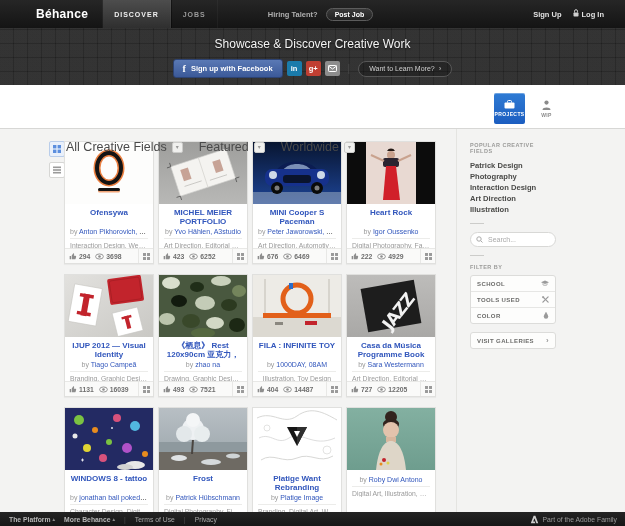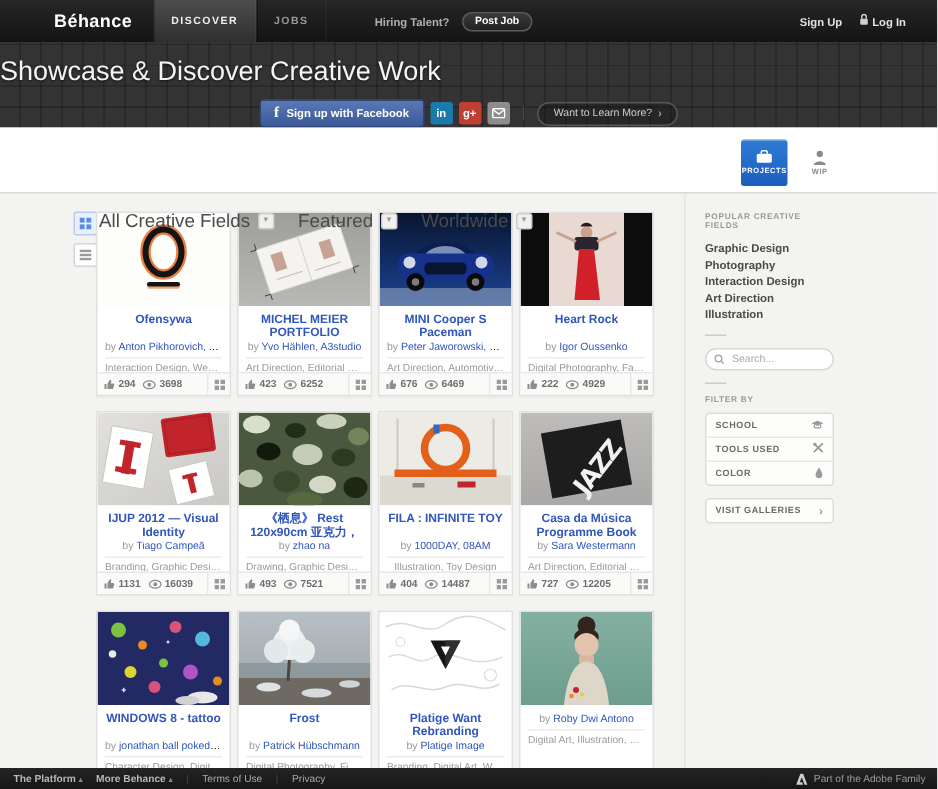--- a/index.html
+++ b/index.html
@@ -6,33 +6,33 @@
   .page{position:relative;width:625px;height:526px;overflow:hidden;background:#f3f3f2;
         font-family:"Liberation Sans",sans-serif;-webkit-font-smoothing:antialiased;}
 
   
   .topnav{position:absolute;left:0;top:0;width:625px;height:28px;
           background:linear-gradient(#262626,#141414);display:flex;align-items:center;z-index:30;}
   .logo{margin-left:36px;font-size:12px;font-weight:bold;color:#fff;letter-spacing:.3px;}
   .navtab{height:28px;display:flex;align-items:center;padding:0 11px;font-size:7px;font-weight:bold;
           letter-spacing:1px;color:#9a9a9a;border-left:1px solid rgba(0,0,0,.4);border-right:1px solid rgba(255,255,255,.04);}
   .navtab.active{background:linear-gradient(#4d4d4d,#2f2f2f);color:#f0f0f0;margin-left:14px;}
-  .hiring{margin-left:8px;font-size:7.5px;color:#b0b0b0;font-weight:bold;padding-left:24px;}
+  .hiring{margin-left:26px;font-size:7.5px;color:#b0b0b0;font-weight:bold;padding-left:24px;}
   .postjob{margin-left:8px;font-size:7px;font-weight:bold;color:#fff;background:linear-gradient(#3a3a3a,#222);
            border:1px solid #5c5c5c;border-radius:8px;padding:2px 8px;}
   .navright{margin-left:auto;margin-right:21px;display:flex;align-items:center;gap:11px;}
   .signup,.login{font-size:7.5px;font-weight:bold;color:#e2e2e2;display:flex;align-items:center;gap:3px;}
   .lock{display:inline-block;}
 
   
   .hero{position:absolute;left:0;top:28px;width:625px;height:57px;background:#262626;overflow:hidden;}
   .hero::before{content:"";position:absolute;inset:0;
      background-image:repeating-linear-gradient(0deg,rgba(255,255,255,.03) 0 13px,rgba(0,0,0,.08) 13px 14px),
                       repeating-linear-gradient(90deg,rgba(255,255,255,.03) 0 13px,rgba(0,0,0,.08) 13px 14px);}
-  .hero-title{position:relative;margin-top:9px;font-size:18px;color:#f4f4f4;
+  .hero-title{position:relative;text-align:center;margin-top:9px;font-size:12px;color:#f4f4f4;
               text-shadow:0 1px 2px rgba(0,0,0,.7);}
   .hero-actions{position:relative;display:flex;justify-content:center;align-items:center;gap:4px;margin-top:8px;}
   .fb-btn{display:flex;align-items:center;gap:5px;background:linear-gradient(#5a79b5,#3b5998);border:1px solid #2d4373;
           border-radius:3px;color:#fff;font-size:7.5px;font-weight:bold;padding:3px 9px;}
   .fb-f{font-family:"Liberation Serif",serif;font-size:10px;font-weight:bold;}
   .sq-btn{width:15px;height:15px;border-radius:2px;display:flex;align-items:center;justify-content:center;
           color:#fff;font-size:7.5px;font-weight:bold;}
   .li{background:#1a7bab;} .gp{background:#c03f32;} .em{background:#8d8d8d;}
   .hero-sep{color:#4a4a4a;font-size:10px;margin:0 4px;}
   .learn-btn{display:flex;align-items:center;gap:4px;border:1px solid #575757;border-radius:10px;color:#cfcfcf;
@@ -677,21 +677,21 @@
    <div class="cbody">
      <div class="cby"><span class="by">by </span><span class="names">Roby Dwi Antono</span></div>
      <div class="cfields">Digital Art, Illustration, Painting...</div>
    </div>
         </div>
       </div>
 
     <div class="sidebar">
       <div class="sb-header">POPULAR CREATIVE FIELDS</div>
       <ul class="sb-fields" id="sb-fields">
-          <li>Graphic Design</li>
+          <li>Patrick Design</li>
           <li>Photography</li>
           <li>Interaction Design</li>
           <li>Art Direction</li>
           <li>Illustration</li>
         </ul>
       <div class="sb-div"></div>
       <div class="searchbox">
         <svg width="7" height="7" viewBox="0 0 7 7">
             <circle cx="3" cy="3" r="2.2" fill="none" stroke="#aaa" stroke-width="1"></circle>
             <line x1="4.7" y1="4.7" x2="6.5" y2="6.5" stroke="#aaa" stroke-width="1"></line>

